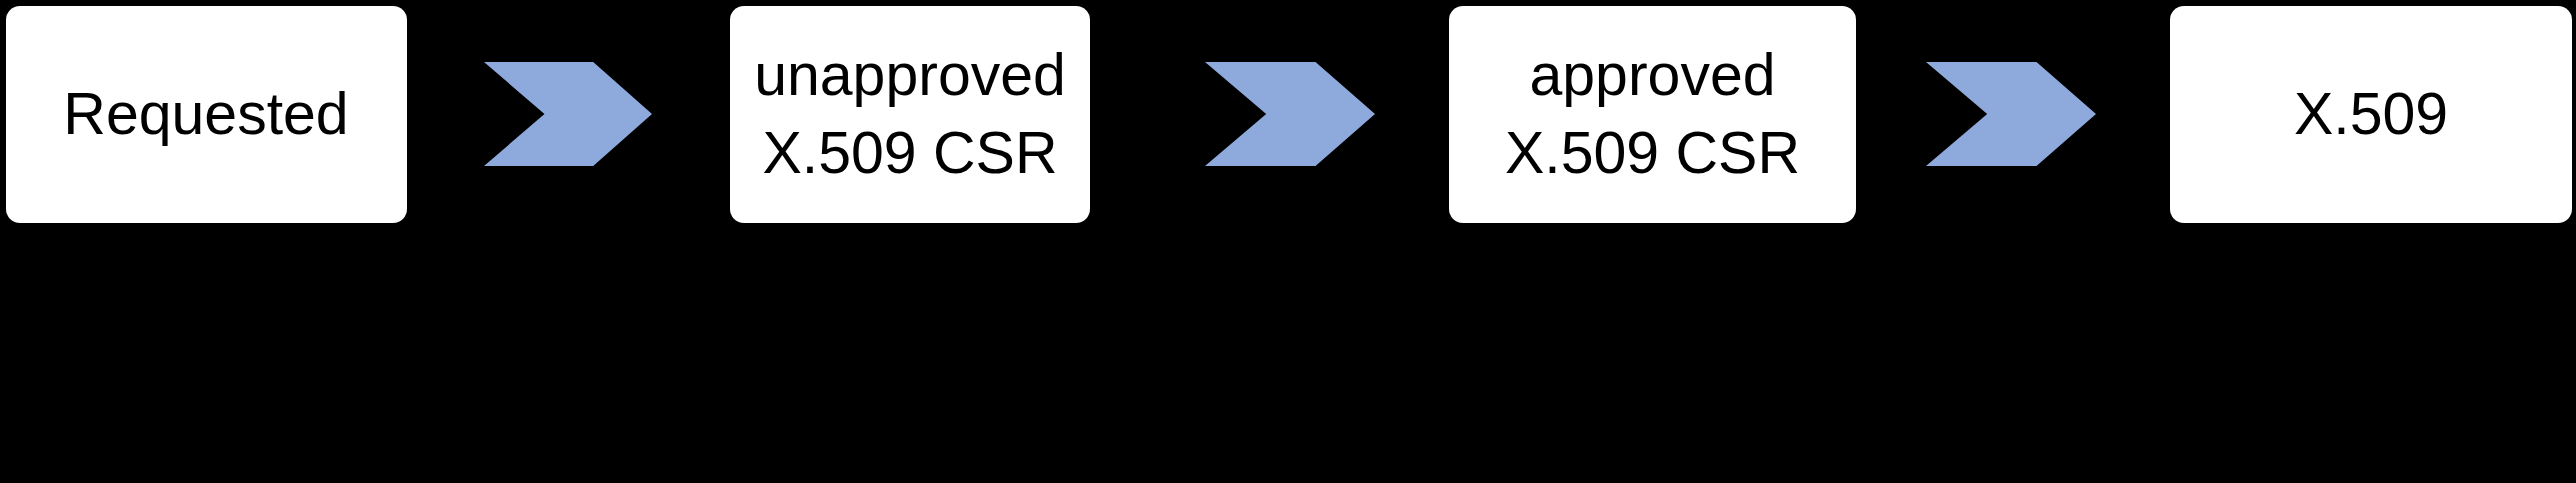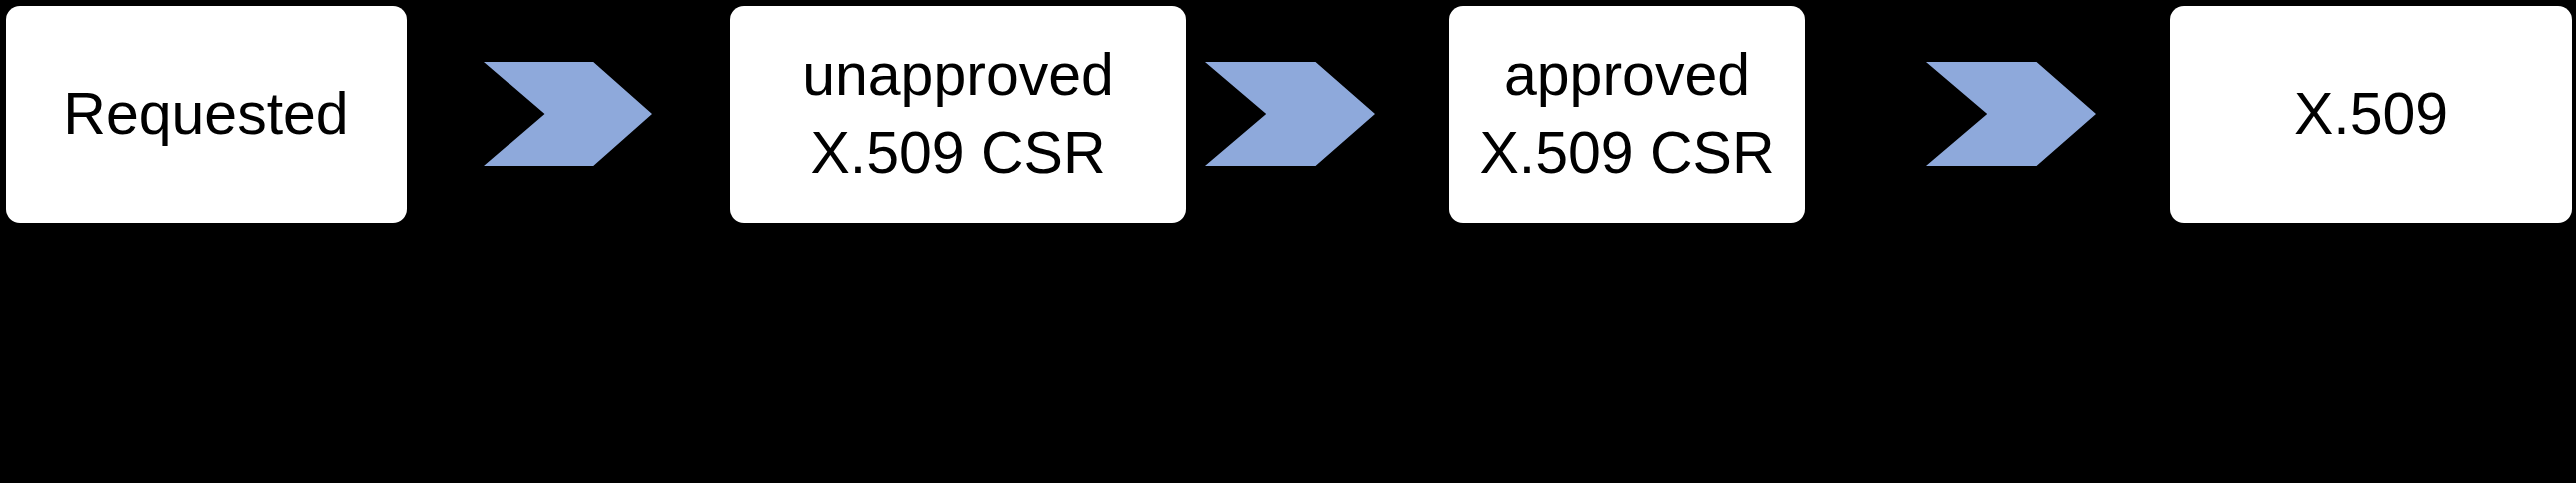--- a/index.html
+++ b/index.html
@@ -39,23 +39,23 @@
     position: absolute;
     top: 62px;
     height: 104px;
     background: var(--chevron_fill, #8ea9db);
     clip-path: polygon(0% 0%, 65% 0%, 100% 50%, 65% 100%, 0% 100%, 36% 50%);
   }
 
   
   .n1 { left: 5.5px;    width: 401px; }
   .c1 { left: 484px;  width: 168px; }
-  .n2 { left: 730px;  width: 456px; }
+  .n2 { left: 730px;  width: 360px; }
   .c2 { left: 1205px; width: 170px; }
-  .n3 { left: 1449px; width: 356px; }
+  .n3 { left: 1449px; width: 407px; }
   .c3 { left: 1926px; width: 170px; }
   .n4 { left: 2170px; width: 402px; }
 </style>
 </head>
 <body>
 
 <div class="canvas">
 
   <div class="node n1">
     <div class="node-label">

